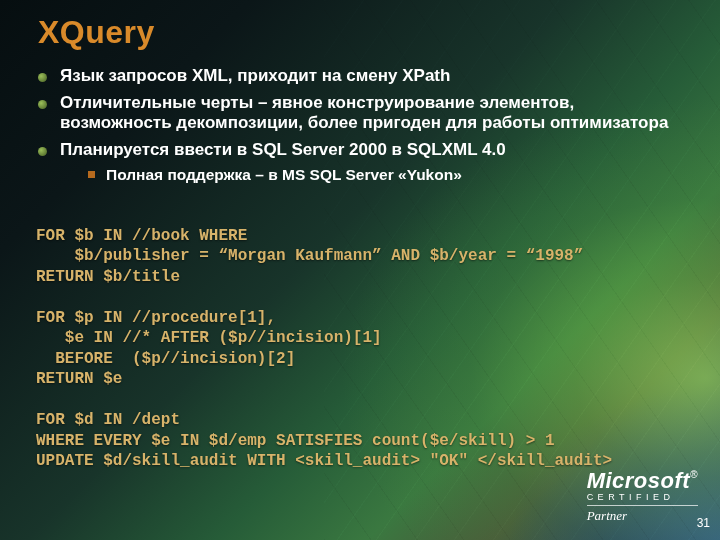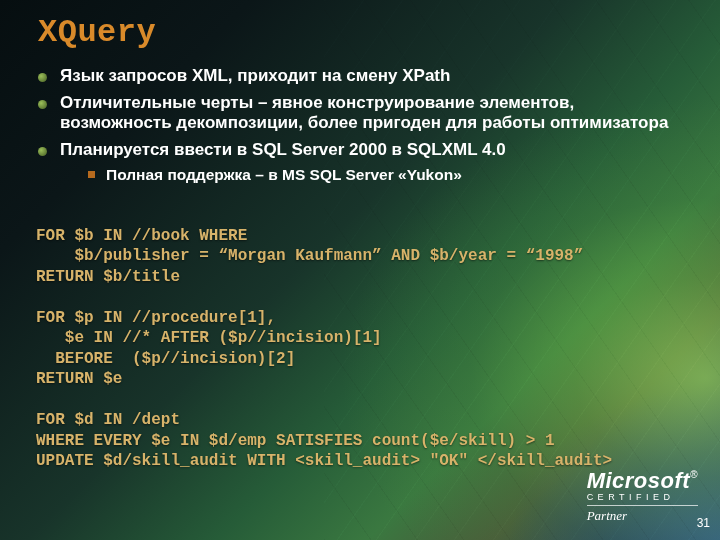--- a/index.html
+++ b/index.html
@@ -32,21 +32,20 @@
     mix-blend-mode: overlay;
   }
   .title {
     position: absolute;
     left: 38px;
     top: 14px;
     font-size: 32px;
     font-weight: bold;
     color: #d98a2a;
     letter-spacing: 0.5px;
-    font-family: Liberation Mono, monospace;
   }
   .content {
     position: absolute;
     left: 38px;
     top: 66px;
     right: 30px;
   }
   ul.bullets {
     list-style: none;
     margin: 0;

